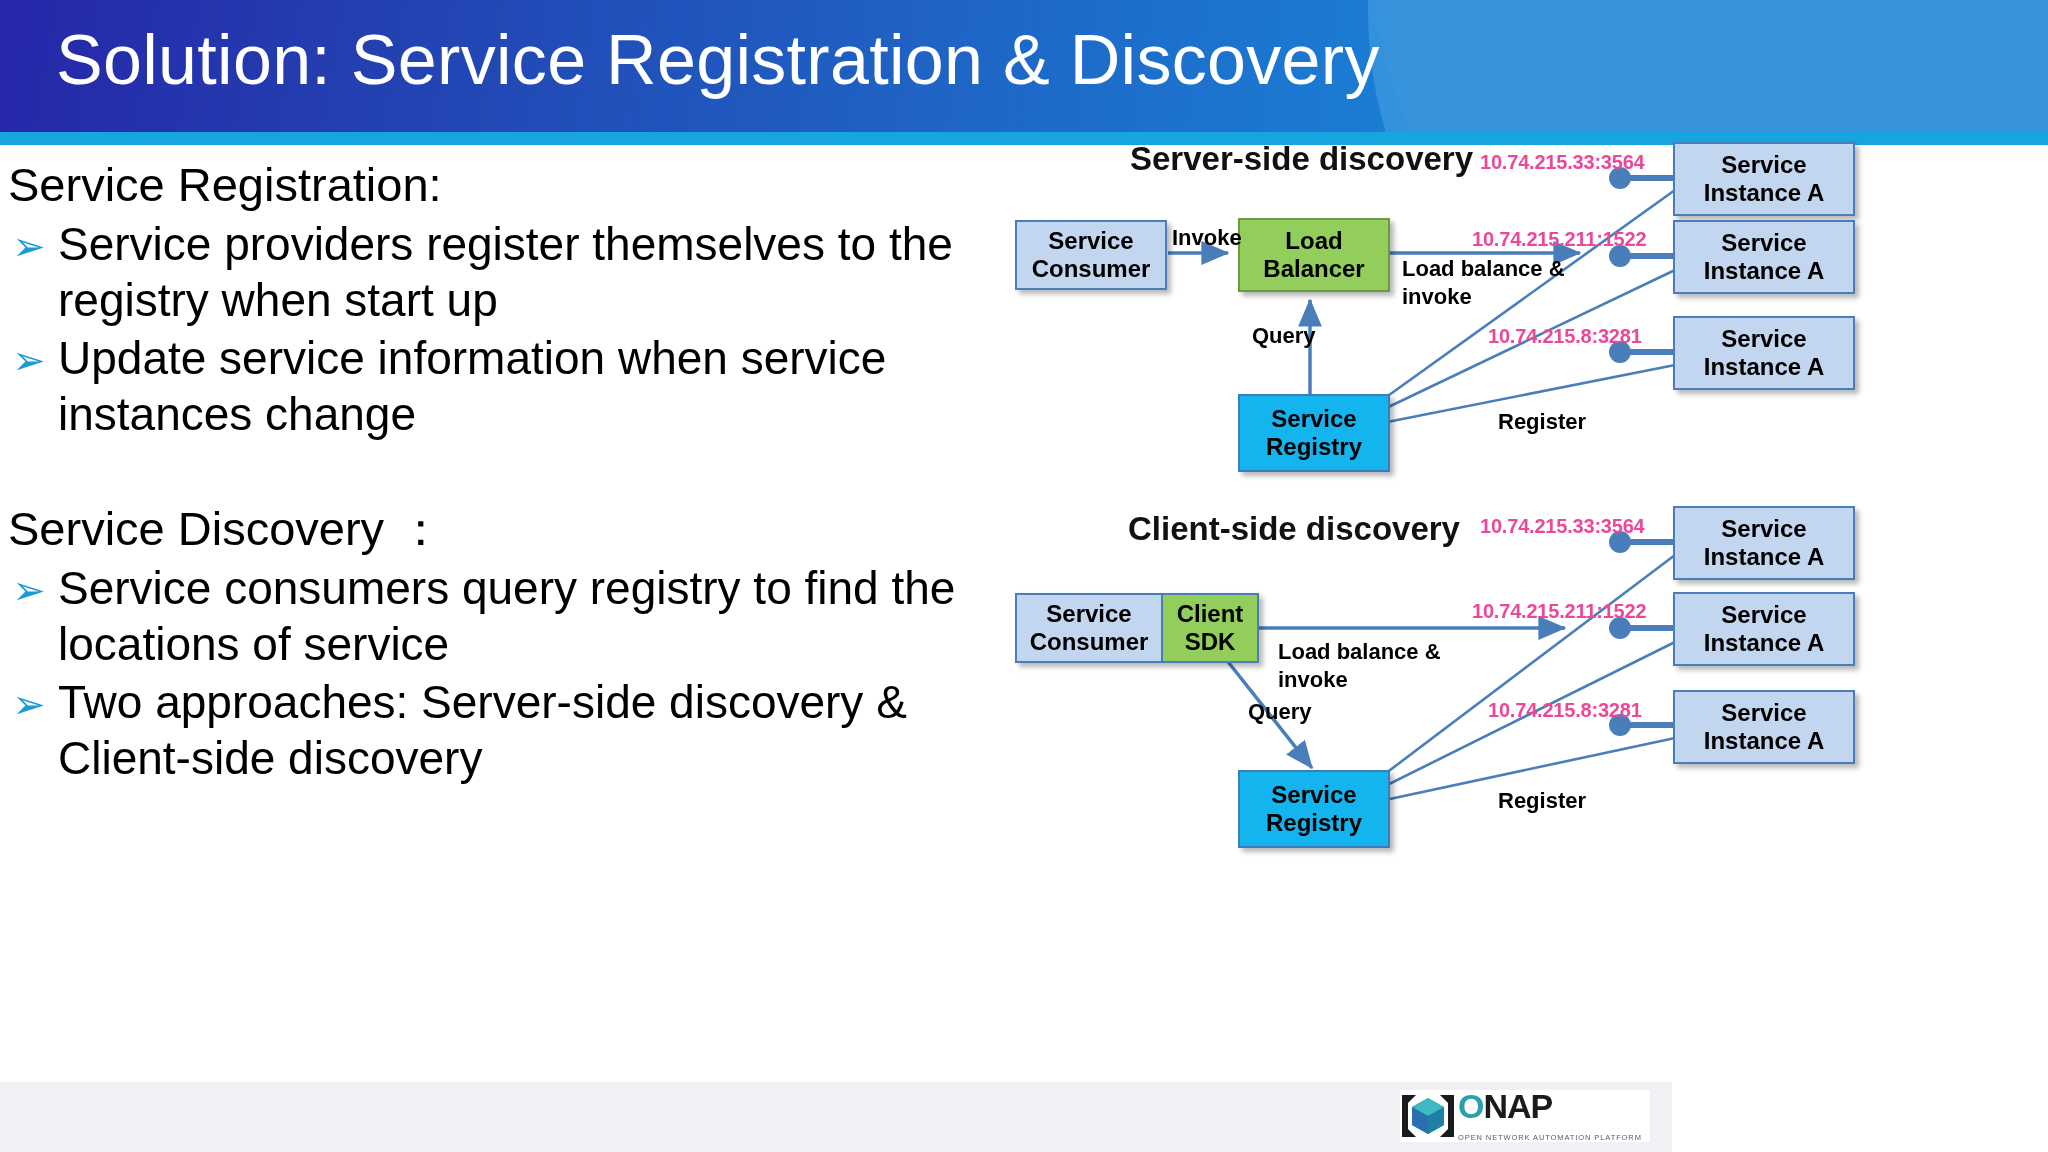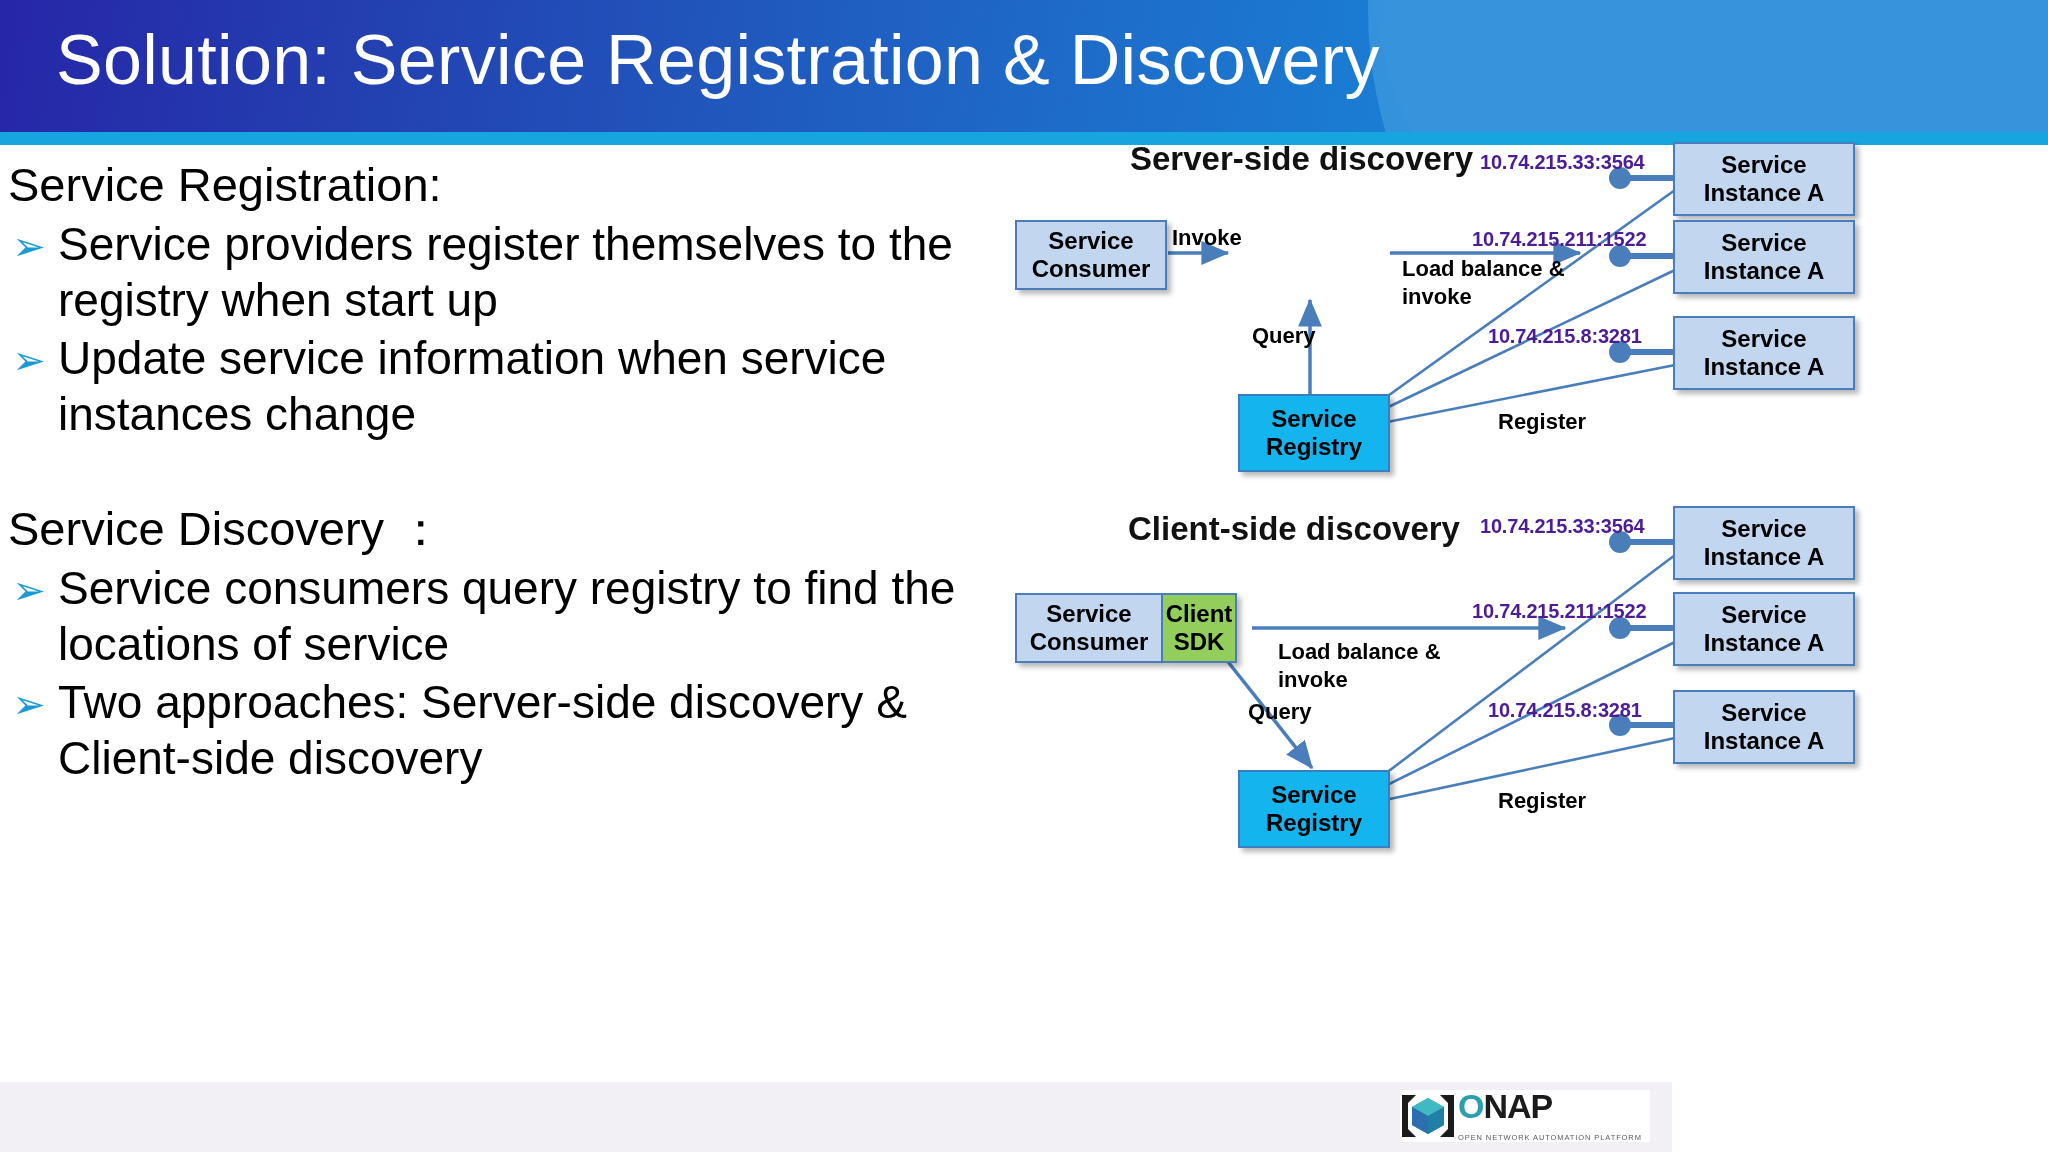--- a/index.html
+++ b/index.html
@@ -69,21 +69,21 @@
     line-height:1.18;
     box-shadow:4px 4px 5px rgba(0,0,0,.28);
   }
   .node span{display:block;}
   .n-blue{background:#c3d6ef;border:2px solid #4a7ebb;}
   .n-green{background:#93cd5c;border:2px solid #6c9b3d;}
   .n-cyan{background:#14b4ef;border:2px solid #3a7ec0;}
   .n-sdk{background:#93cd5c;border:2px solid #4a7ebb;border-left:none;}
 
   .ip-label{
-    position:absolute;font-size:20px;font-weight:bold;color:#4c1d95;
+    position:absolute;font-size:20px;font-weight:bold;color:#ec4899;
     white-space:nowrap;letter-spacing:-.2px;
   }
   .edge-label{
     position:absolute;font-size:22px;font-weight:bold;color:#000;
     white-space:nowrap;line-height:1.25;
   }
   .edge-label.two{white-space:normal;width:190px;}
 
   svg.wires{position:absolute;left:0;top:0;width:1028px;height:930px;pointer-events:none;}
 
@@ -197,20 +197,24 @@
     <line x1="655" y1="588" x2="337" y2="656" stroke="#4a7ebb" stroke-width="2.6" marker-end="url(#ahb)"></line>
   </svg>
 
   <div class="diag-title" style="left:110px;top:-10px;">Server-side discovery</div>
 
   <div class="node n-blue" style="left:-5px;top:70px;width:152px;height:70px;">
     <span>Service</span>
     <span>Consumer</span>
   </div>
 
+  <div class="node n-green" style="left:218px;top:68px;width:152px;height:74px;">
+    <span>Load</span>
+    <span>Balancer</span>
+  </div>
 
   <div class="node n-cyan" style="left:218px;top:244px;width:152px;height:78px;">
     <span>Service</span>
     <span>Registry</span>
   </div>
 
   <div class="node n-blue" style="left:653px;top:-8px;width:182px;height:74px;">
     <span>Service</span>
     <span>Instance A</span>
   </div>
@@ -231,21 +235,21 @@
   <div class="edge-label two" style="left:382px;top:105px;">Load balance &amp; invoke</div>
   <div class="edge-label" style="left:232px;top:172px;">Query</div>
   <div class="edge-label" style="left:478px;top:258px;">Register</div>
 
   <div class="diag-title" style="left:108px;top:360px;">Client-side discovery</div>
 
   <div class="node n-blue" style="left:-5px;top:443px;width:148px;height:70px;">
     <span>Service</span>
     <span>Consumer</span>
   </div>
-  <div class="node n-sdk" style="left:143px;top:443px;width:74px;height:70px;">
+  <div class="node n-sdk" style="left:143px;top:443px;width:96px;height:70px;">
     <span>Client</span>
     <span>SDK</span>
   </div>
 
   <div class="node n-cyan" style="left:218px;top:620px;width:152px;height:78px;">
     <span>Service</span>
     <span>Registry</span>
   </div>
 
   <div class="node n-blue" style="left:653px;top:356px;width:182px;height:74px;">

